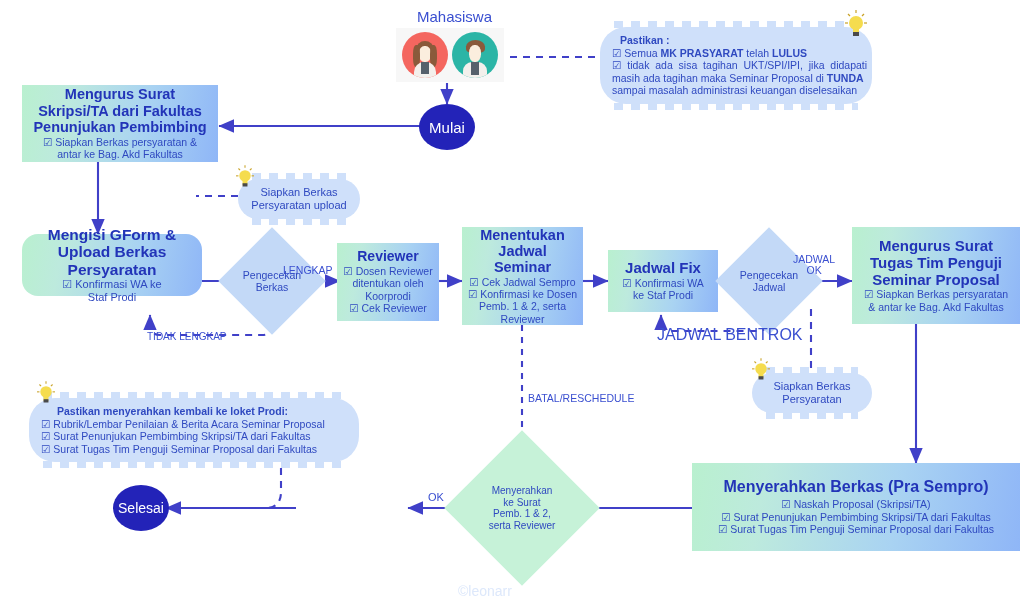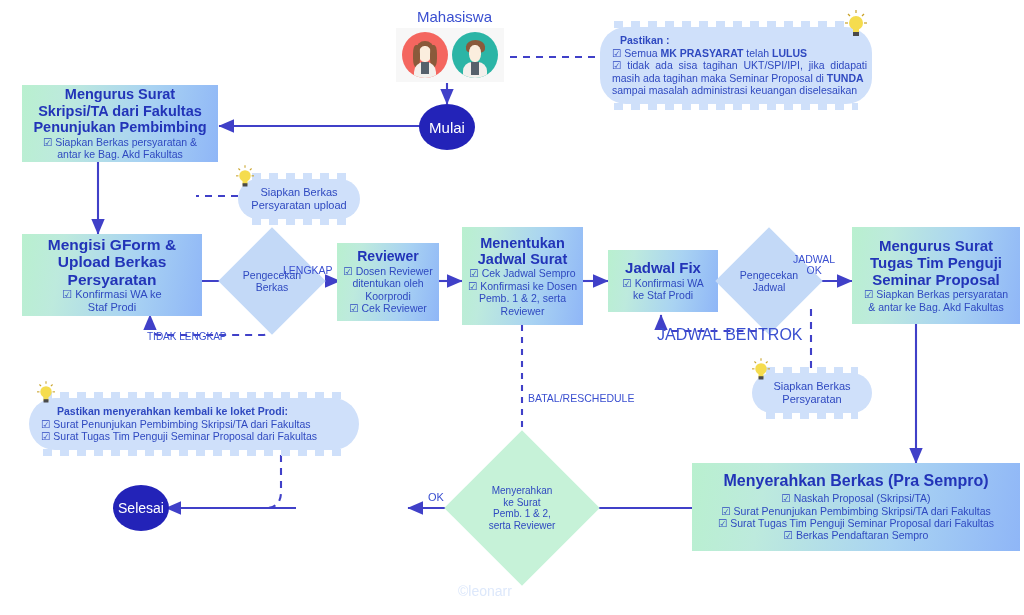--- a/index.html
+++ b/index.html
@@ -218,21 +218,21 @@
         <line x1="19" y1="4" x2="17" y2="6"></line>
           <line x1="0" y1="13" x2="3" y2="13"></line>
         <line x1="22" y1="13" x2="19" y2="13"></line>
       </g>
       <circle cx="11" cy="13" r="7" fill="#f5dc4e"></circle>
       <rect x="8" y="19" width="6" height="5" fill="#f5dc4e"></rect>
       <rect x="8" y="22" width="6" height="4" fill="#4a4a4a"></rect>
     </svg>
   </div>
 
-  <div class="pbox" style="left:22px; top:234px; width:180px; height:82px;">
+  <div class="pbox" style="left:22px; top:234px; width:180px; height:62px;border-radius:16px;">
     <div class="ttl" style="font-size:15.5px;">
       <div>Mengisi GForm &amp;</div>
       <div>Upload Berkas</div>
       <div>Persyaratan</div>
     </div>
     <div class="sub" style="font-size:11px;">
       <div>☑ Konfirmasi WA ke</div>
       <div>Staf Prodi</div>
     </div>
   </div>
@@ -255,21 +255,21 @@
       <div>☑ Dosen Reviewer</div>
       <div>ditentukan oleh</div>
       <div>Koorprodi</div>
       <div>☑ Cek Reviewer</div>
     </div>
   </div>
 
   <div class="pbox" style="left:462px; top:227px; width:121px; height:98px;">
     <div class="ttl" style="font-size:14.5px;">
       <div>Menentukan</div>
-      <div>Jadwal Surat</div>
+      <div>Jadwal Seminar</div>
     </div>
     <div class="sub" style="font-size:10.5px;">
       <div>☑ Cek Jadwal Sempro</div>
       <div>☑ Konfirmasi ke Dosen</div>
       <div>Pemb. 1 &amp; 2, serta</div>
       <div>Reviewer</div>
     </div>
   </div>
 
   <div class="pbox" style="left:608px; top:250px; width:110px; height:62px;">
@@ -322,20 +322,21 @@
         <line x1="22" y1="13" x2="19" y2="13"></line>
       </g>
       <circle cx="11" cy="13" r="7" fill="#f5dc4e"></circle>
       <rect x="8" y="19" width="6" height="5" fill="#f5dc4e"></rect>
       <rect x="8" y="22" width="6" height="4" fill="#4a4a4a"></rect>
     </svg>
   </div>
 
   <div class="callout" style="left:29px; top:398px; width:330px; font-size:10.5px;">
     <div class="line" style="font-weight:bold; padding-left:16px;">Pastikan menyerahkan kembali ke loket Prodi:</div>
+    <div class="line">☑ Rubrik/Lembar Penilaian &amp; Berita Acara Seminar Proposal</div>
     <div class="line">☑ Surat Penunjukan Pembimbing Skripsi/TA dari Fakultas</div>
     <div class="line">☑ Surat Tugas Tim Penguji Seminar Proposal dari Fakultas</div>
   </div>
   <div class="bulb" style="left:37px; top:381px; width:18px; height:25px;">
     <svg viewBox="0 0 22 30" width="18" height="25">
       <g stroke="#c9a227" stroke-width="1.3">
         <line x1="11" y1="0" x2="11" y2="3"></line>
           <line x1="3" y1="4" x2="5" y2="6"></line>
         <line x1="19" y1="4" x2="17" y2="6"></line>
           <line x1="0" y1="13" x2="3" y2="13"></line>
@@ -348,21 +349,20 @@
   </div>
 
   <div class="pbox" style="left:692px; top:463px; width:328px; height:88px;">
     <div class="ttl" style="font-size:16px;">
       <div>Menyerahkan Berkas (Pra Sempro)</div>
     </div>
     <div class="sub" style="font-size:10.5px; margin-top:2px;">
       <div>☑ Naskah Proposal (Skripsi/TA)</div>
       <div>☑ Surat Penunjukan Pembimbing Skripsi/TA dari Fakultas</div>
       <div>☑ Surat Tugas Tim Penguji Seminar Proposal dari Fakultas</div>
-      <div>☑ Berkas Pendaftaran Sempro</div>
     </div>
   </div>
 
   <div class="diamond d-green" style="left:467px; top:453px; width:110px; height:110px;">
     <div class="dshape"></div>
     <div class="dlabel" style="font-size:10px;">
       <div>Menyerahkan</div>
       <div>ke Surat</div>
       <div>Pemb. 1 &amp; 2,</div>
       <div>serta Reviewer</div>

